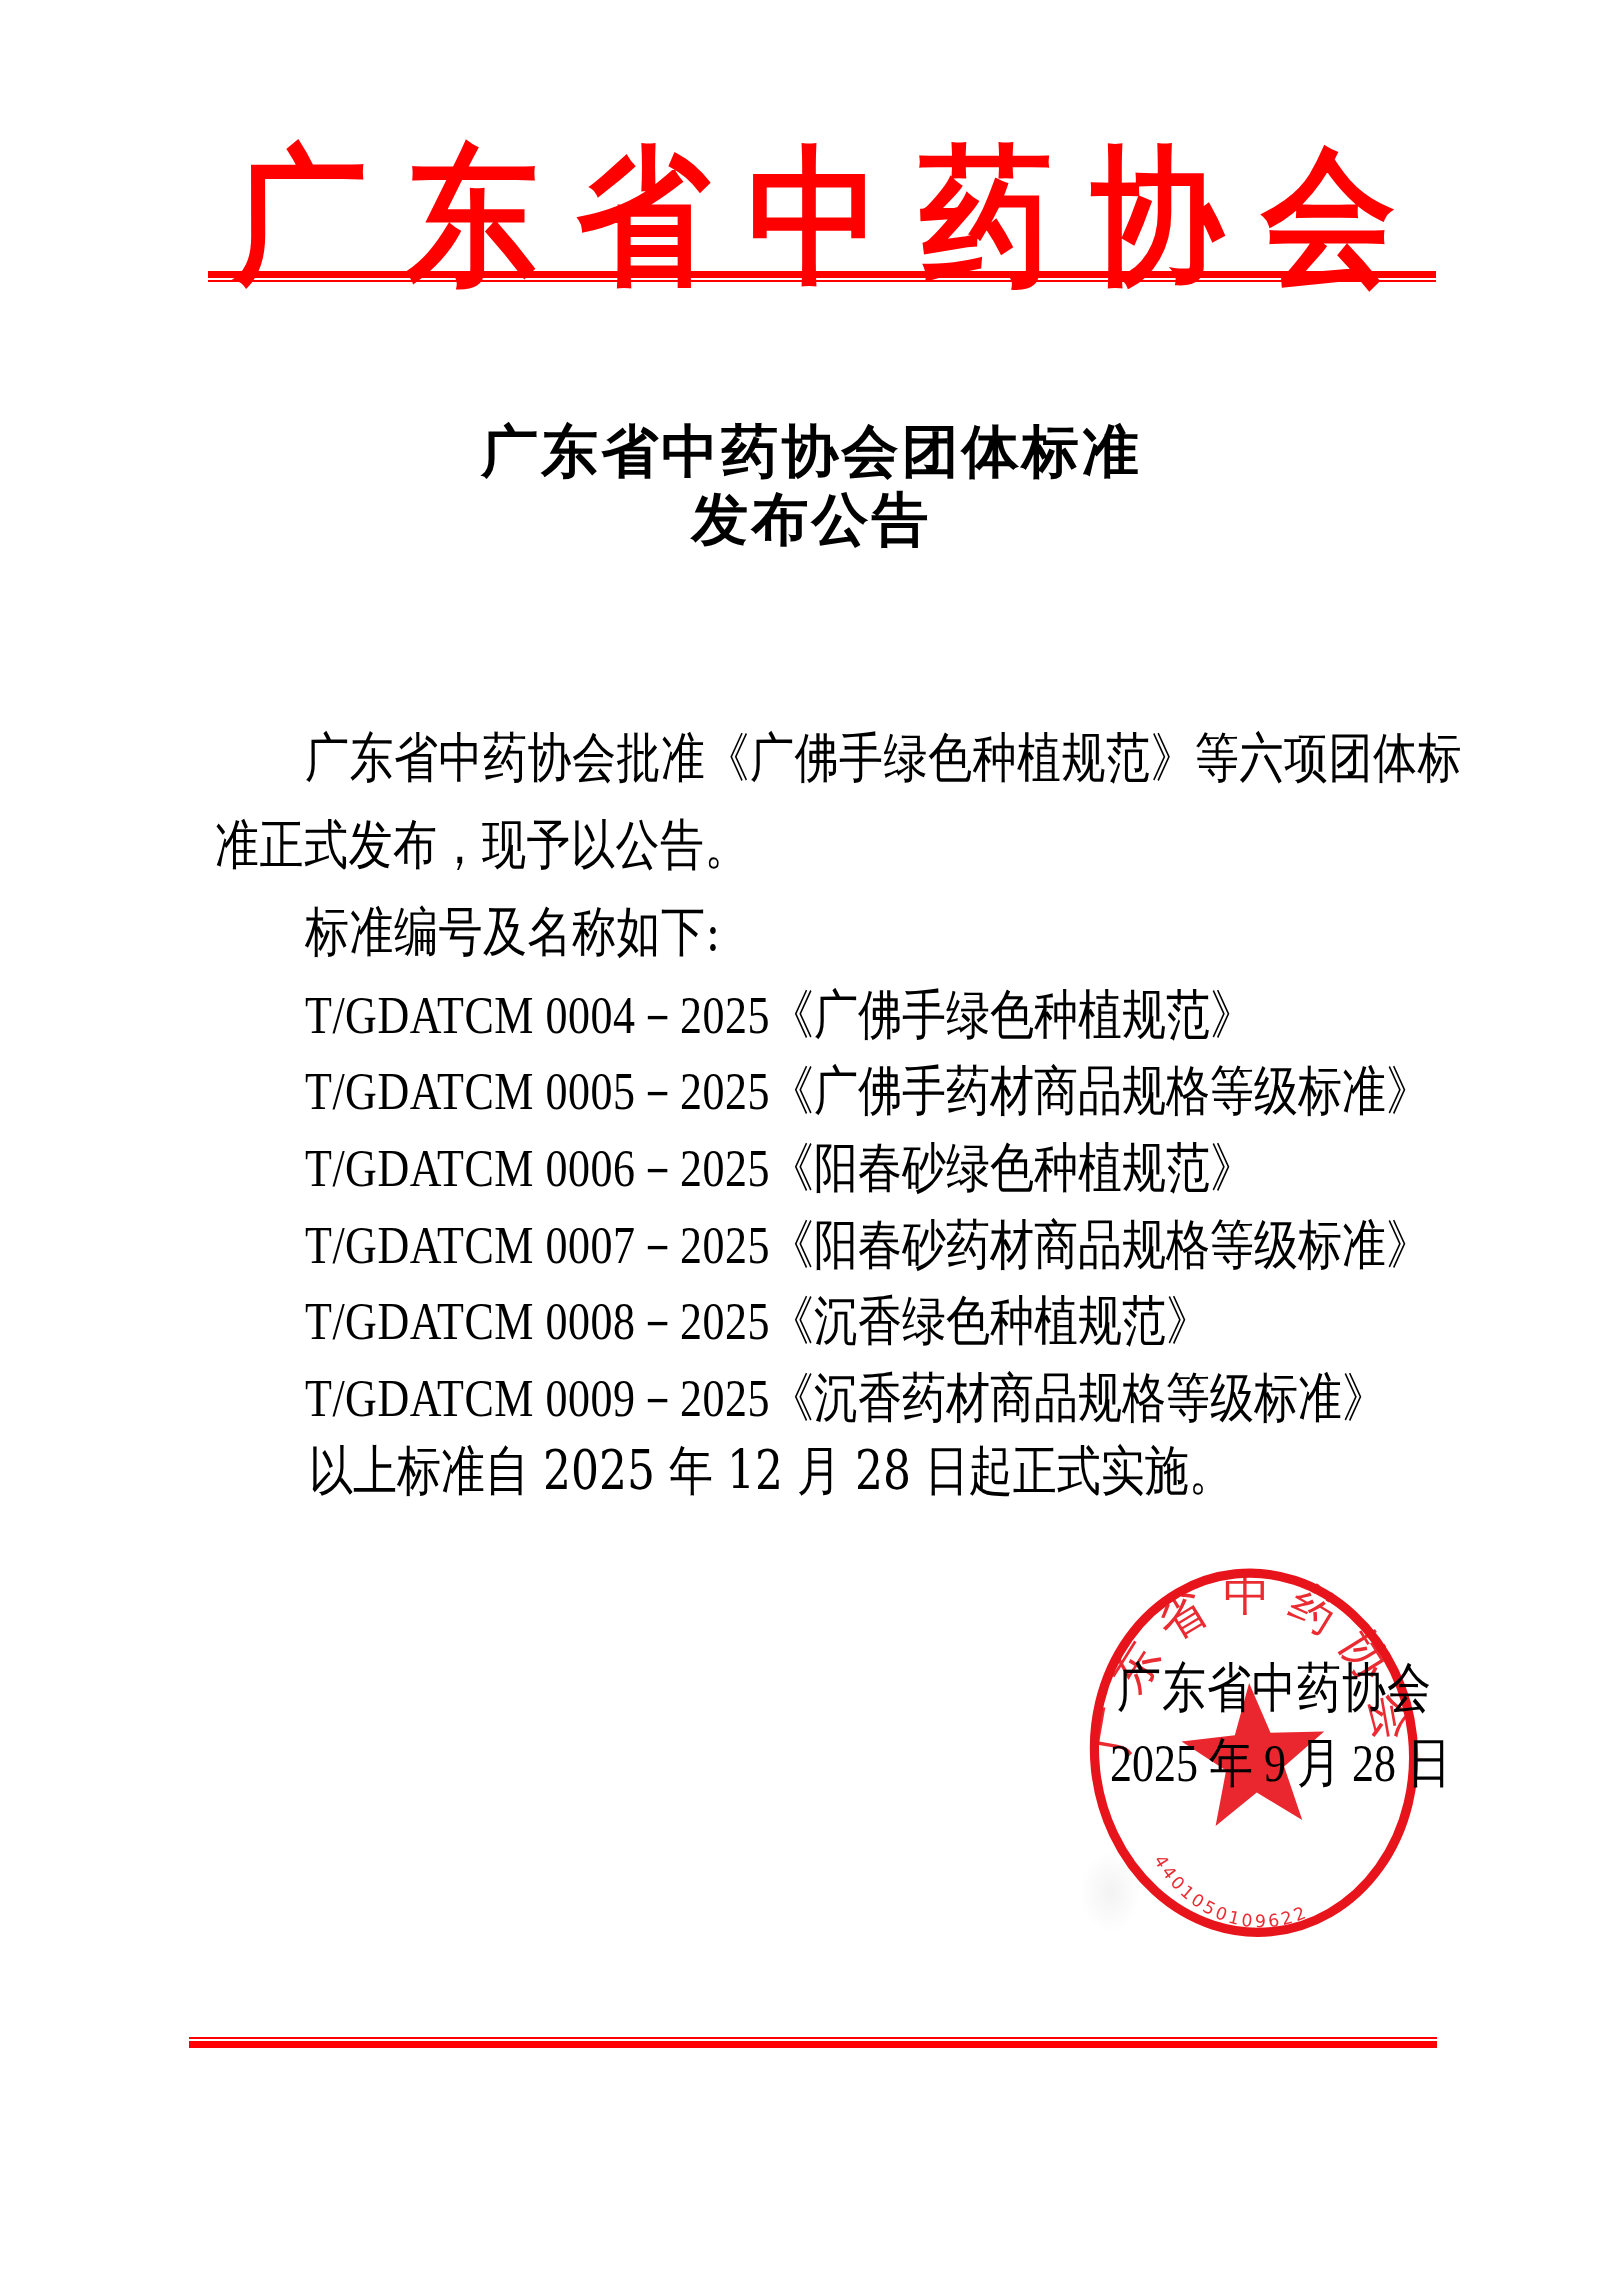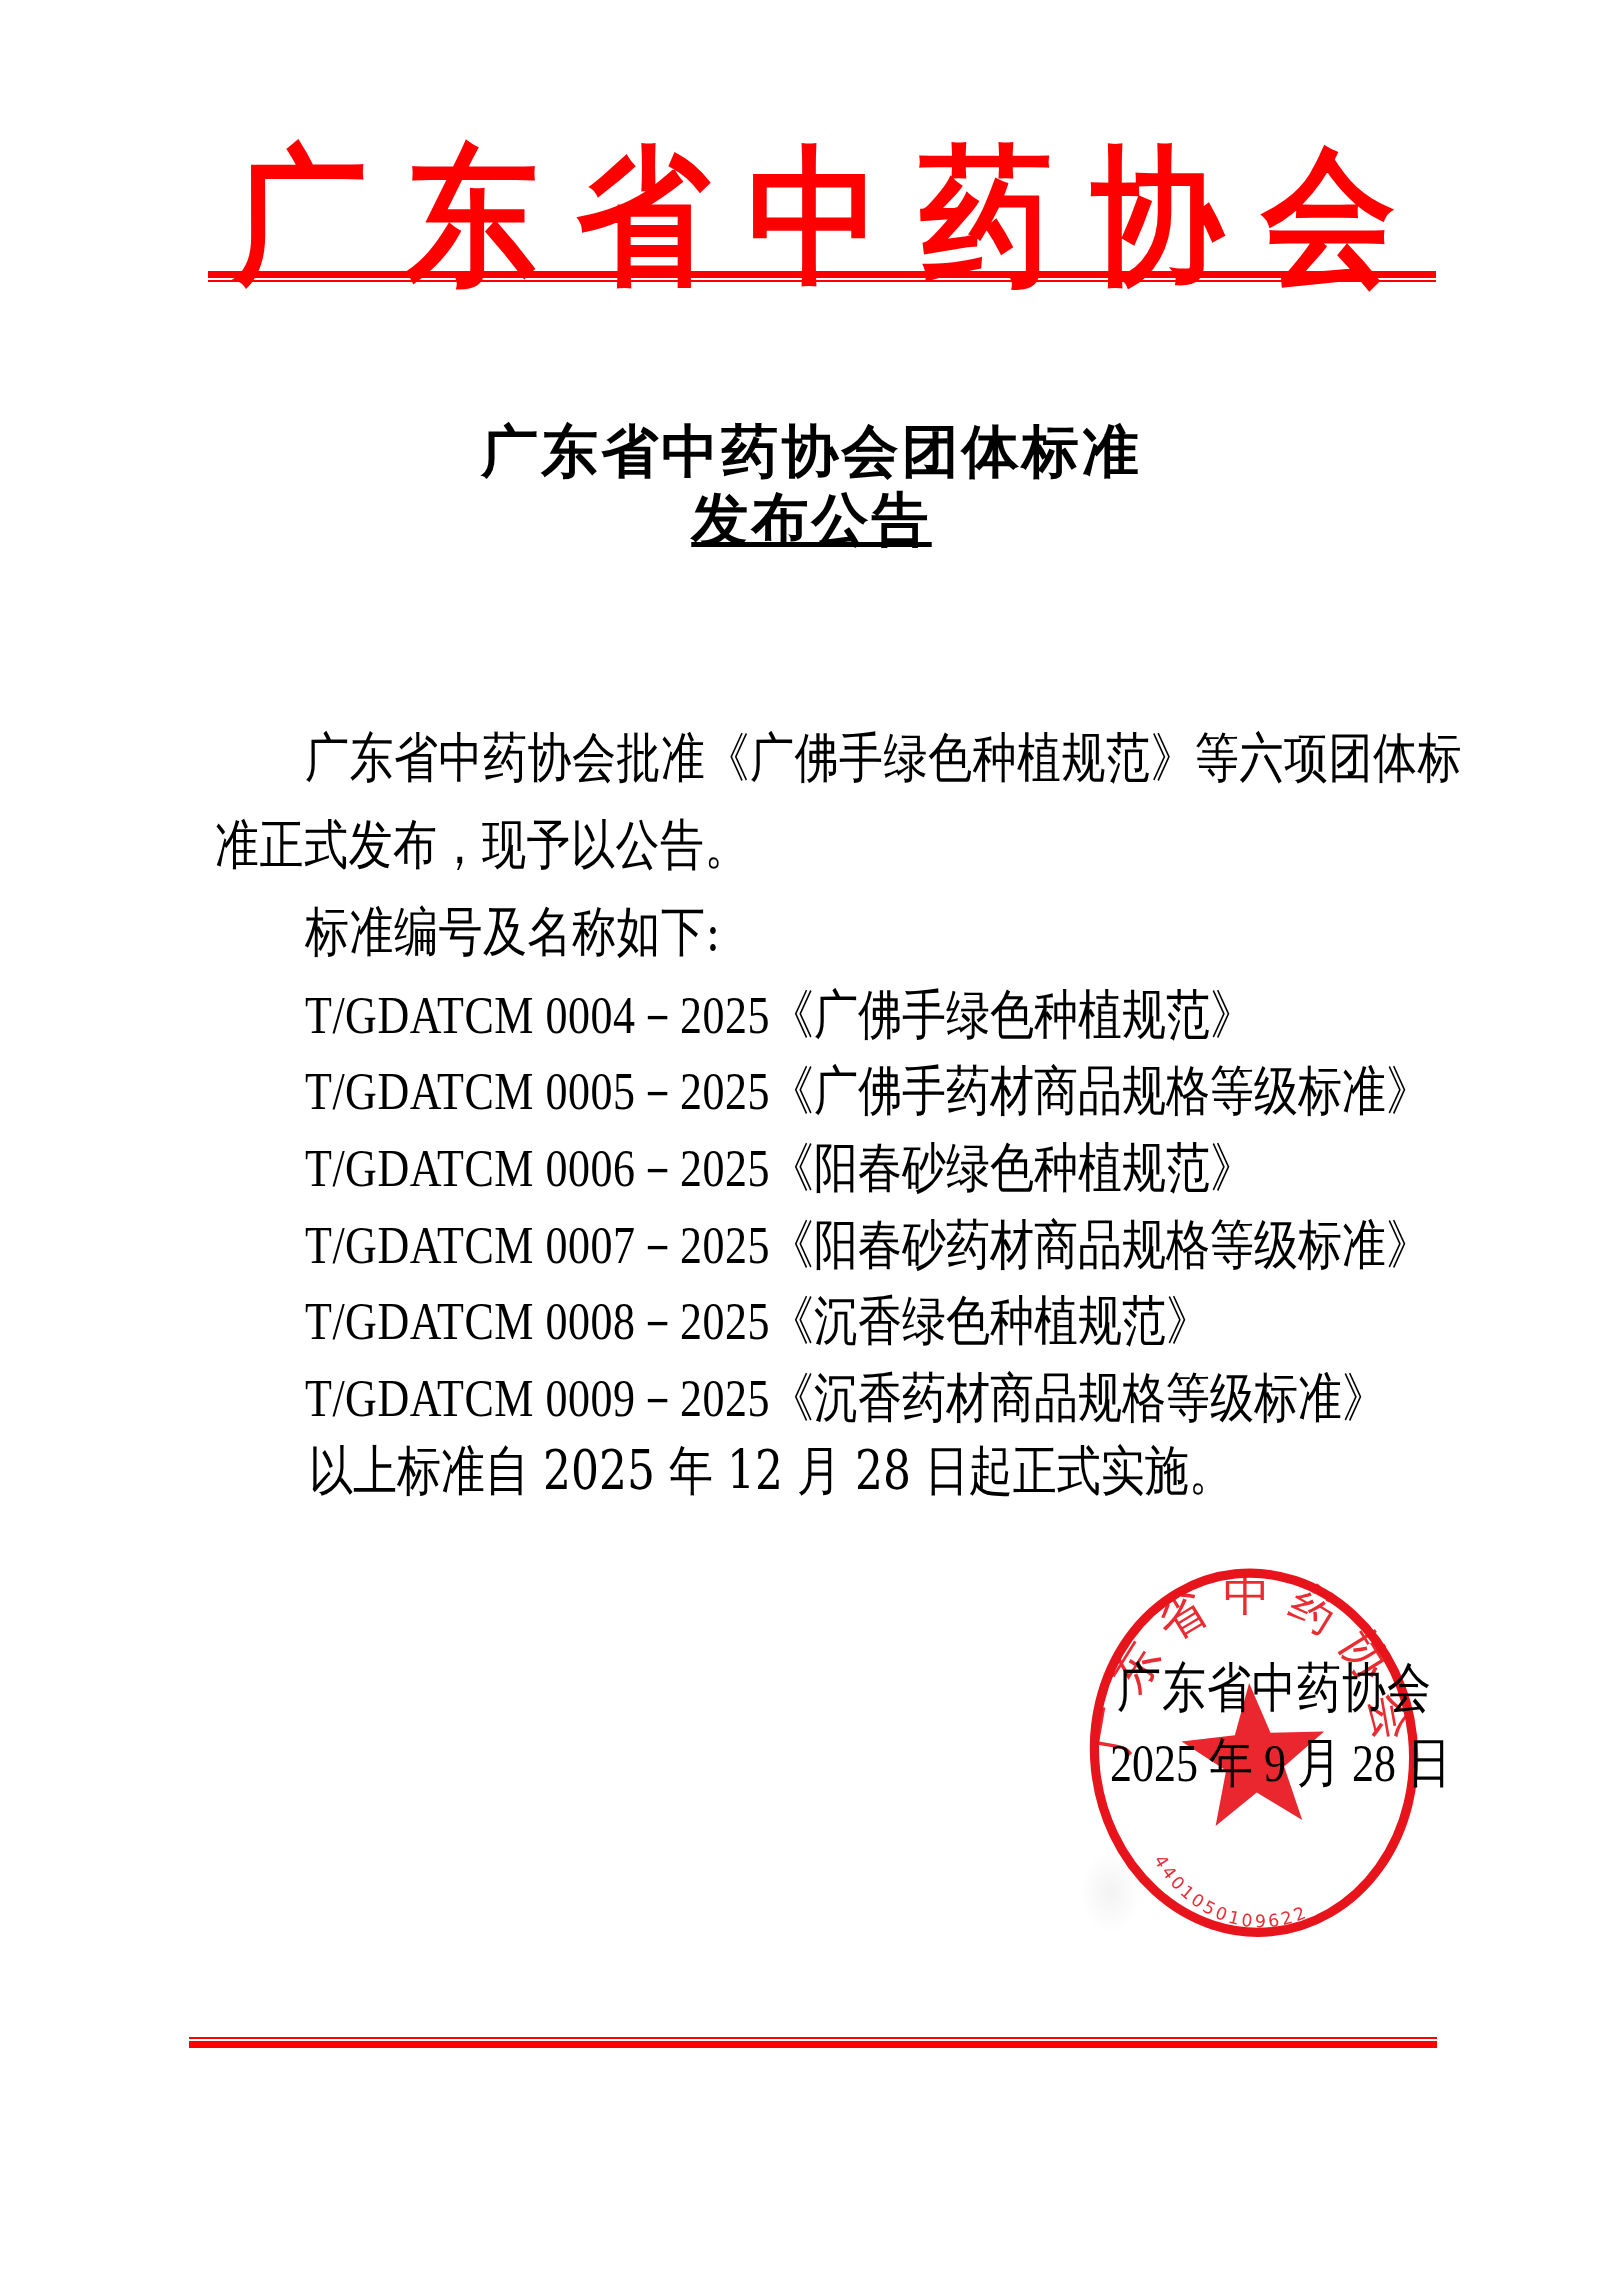--- a/index.html
+++ b/index.html
@@ -57,21 +57,21 @@
     <span class="masthead-char">省</span>
     <span class="masthead-char">中</span>
     <span class="masthead-char">药</span>
     <span class="masthead-char">协</span>
     <span class="masthead-char">会</span>
   </div>
   <div class="rule" style="left:208px; top:271px; width:1228px; height:6.6px;"></div>
   <div class="rule" style="left:208px; top:280px; width:1228px; height:2px;"></div>
 
   <div class="title" style="top:394px;margin-top:28px;">广东省中药协会团体标准</div>
-  <div class="title" style="top:490px;text-decoration:underline;">发布公告</div>
+  <div class="title" style="top:490px;">发布公告</div>
 
   <div class="line" style="left:305px; top:731px; letter-spacing:0.5px;">广东省中药协会批准《广佛手绿色种植规范》等六项团体标</div>
   <div class="line" style="left:215px; top:818px; letter-spacing:0.5px;">准正式发布，现予以公告。</div>
   <div class="line" style="left:305px; top:905px; letter-spacing:0.5px;">标准编号及名称如下:</div>
 
   <div class="line" style="left:305px; top:988px;">
     <span class="code">T/GDATCM 0004－2025</span><span>《广佛手绿色种植规范》</span>
   </div>
   <div class="line" style="left:305px; top:1064px;">
     <span class="code">T/GDATCM 0005－2025</span><span>《广佛手药材商品规格等级标准》</span>

